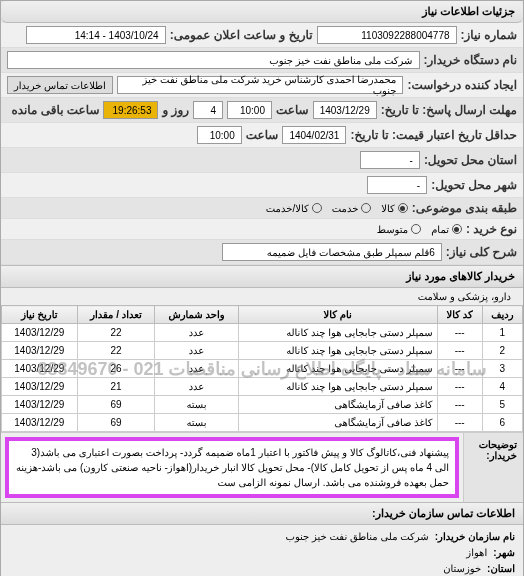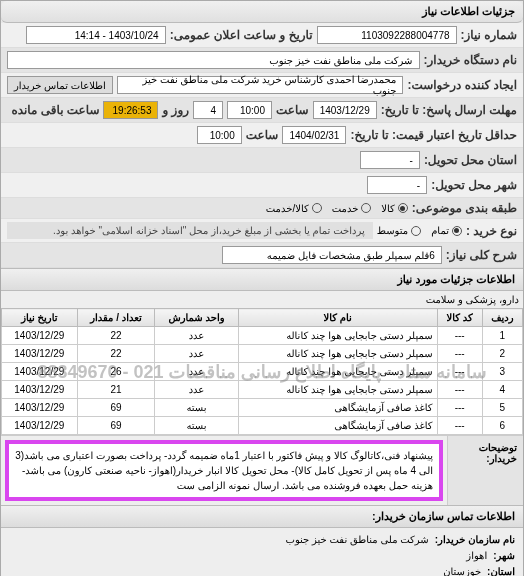--- a/index.html
+++ b/index.html
@@ -75,21 +75,21 @@
 .section-title {
   background: linear-gradient(to bottom, #f0f0f0, #dcdcdc);
   padding: 4px 8px;
   font-weight: bold;
   font-size: 11px;
   border-top: 1px solid #bbb;
   border-bottom: 1px solid #bbb;
 }
 .category-row {
   background: #eee;
-  padding: 3px 4px;
+  padding: 3px 12px;
   font-size: 10px;
 }
 table {
   width: 100%;
   border-collapse: collapse;
   background: #fff;
   position: relative;
 }
 th {
   background: linear-gradient(to bottom, #f5f5f5, #e2e2e2);
@@ -116,21 +116,21 @@
   pointer-events: none;
   white-space: nowrap;
   direction: ltr;
 }
 .desc-box {
   display: flex;
   background: #eee;
   border-top: 1px solid #ccc;
 }
 .desc-label {
-  width: 76px;
+  width: 60px;
   padding: 6px;
   font-size: 10px;
   font-weight: bold;
   background: #e4e4e4;
   border-left: 1px solid #ccc;
 }
 .desc-content {
   flex: 1;
   background: #fff;
   border: 4px solid #d946ef;
@@ -222,29 +222,28 @@
     <div class="radios">
       <span class="radio">
           <span class="radio-dot on"></span>
           <span>تمام</span>
         </span>
       <span class="radio">
           <span class="radio-dot"></span>
           <span>متوسط</span>
         </span>
     </div>
-    <span class="sub-info" style="flex:1">پرداخت تمام یا بخشی از مبلغ خرید،از محل "اسناد خزانه اسلامی" خواهد بود.</span>
   </div>
 
   <div class="row dark">
     <span class="label">شرح کلی نیاز:</span>
     <span class="field mid" style="min-width:220px">6قلم سمپلر طبق مشخصات فایل ضمیمه</span>
   </div>
 
-  <div class="section-title">اطلاعات جزئیات مورد نیاز</div>
+  <div class="section-title">خریدار کالاهای مورد نیاز</div>
   <div class="category-row">دارو، پزشکی و سلامت</div>
 
   <div class="table-wrap">
     <table>
       <thead>
           <tr id="thead-row">
             <th>ردیف</th>
             <th>کد کالا</th>
             <th>نام کالا</th>
             <th>واحد شمارش</th>

